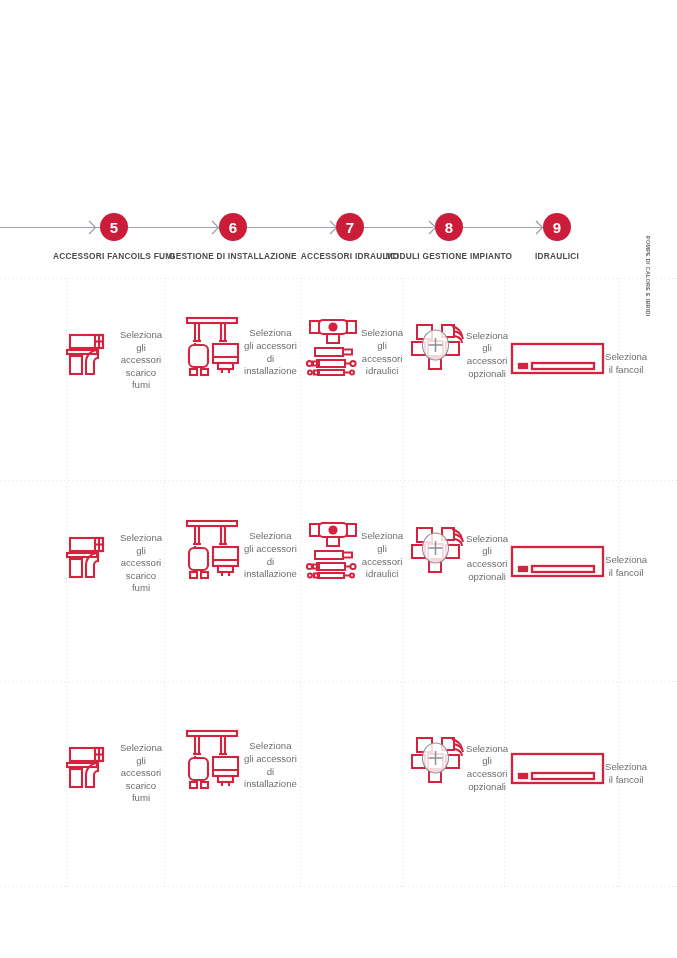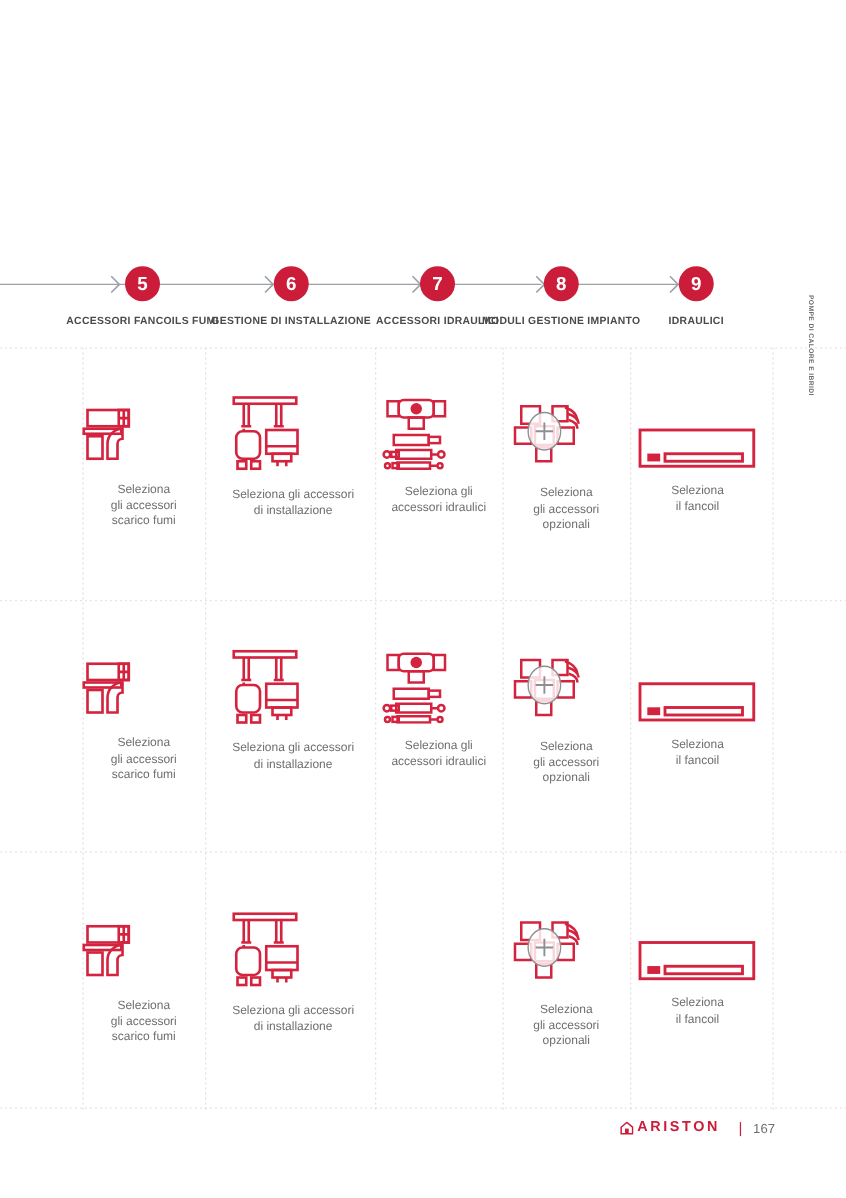--- a/index.html
+++ b/index.html
@@ -41,21 +41,21 @@
 
   
   .sidetab{
     position:absolute;left:651px;top:236px;
     transform-origin:0 0;transform:rotate(90deg);
     font-size:5.4px;font-weight:bold;color:#6d6d6d;
     letter-spacing:.3px;line-height:7px;white-space:nowrap;width:120px;
   }
 
   
-  .cell{position:absolute;display:flex;flex-direction:column;}
+  .cell{position:absolute;display:flex;align-items:center;}
   .cell .ico{display:block;}
   .cap{
     margin-top:7px;text-align:center;font-size:9.6px;color:#6e6e6e;
     line-height:12.6px;white-space:pre-line;
   }
 
   
   .footer{position:absolute;left:0;top:896px;width:677px;height:24px;}
   .logo{position:absolute;right:101px;top:0;display:flex;align-items:center;gap:3px;}
   .logo-mark{width:11px;height:11px;display:block;}
@@ -454,25 +454,14 @@
           <rect x="2" y="2" width="91" height="29"></rect>
           <rect x="9" y="22" width="8" height="4" fill="#D3233E"></rect>
           <rect x="22" y="21" width="62" height="6"></rect>
         </g>
       </svg>
     </span>
     <div class="cap">Seleziona
 il fancoil</div>
   </div>
 
-  <div class="footer">
-    <div class="logo">
-      <svg class="logo-mark" viewBox="0 0 12 12">
-        <path d="M1 5.2 L6 1 L11 5.2 L11 11 L1 11 Z" fill="none" stroke="#CB1C39" stroke-width="1.3"></path>
-        <rect x="4.4" y="6.4" width="3.2" height="4.6" fill="#CB1C39"></rect>
-      </svg>
-      <span class="logo-word">ARISTON</span>
-    </div>
-    <span class="pipe">|</span>
-    <span class="pageno">167</span>
-  </div>
 
 </div>
 
 </body></html>

